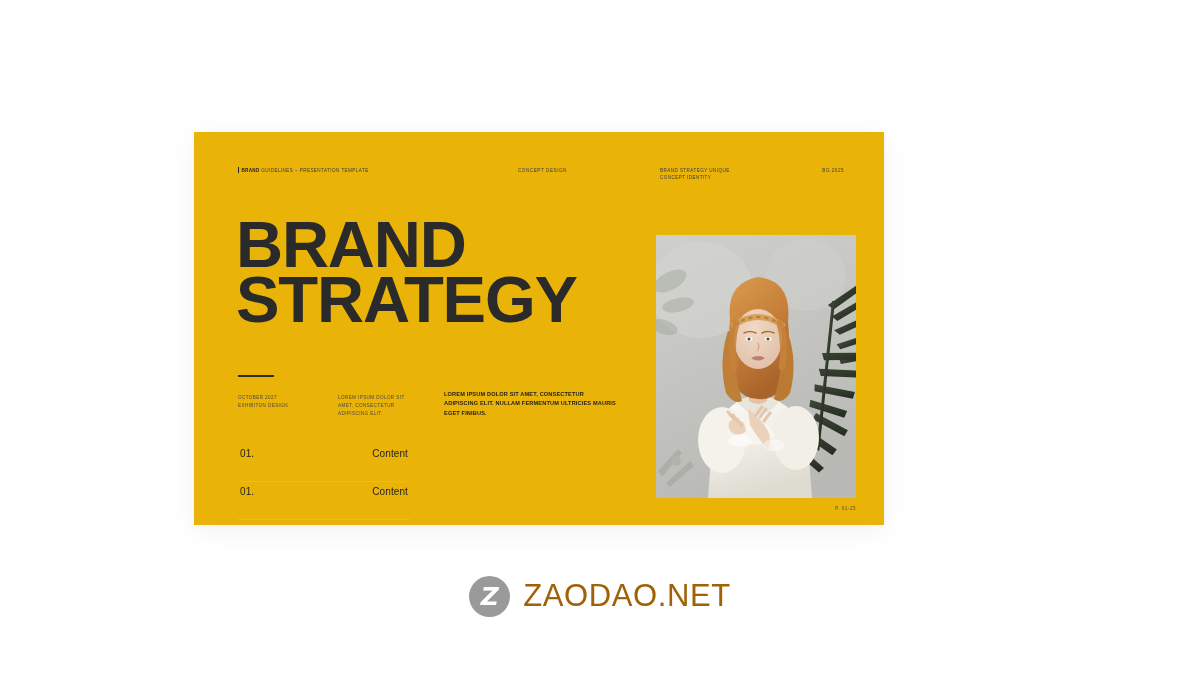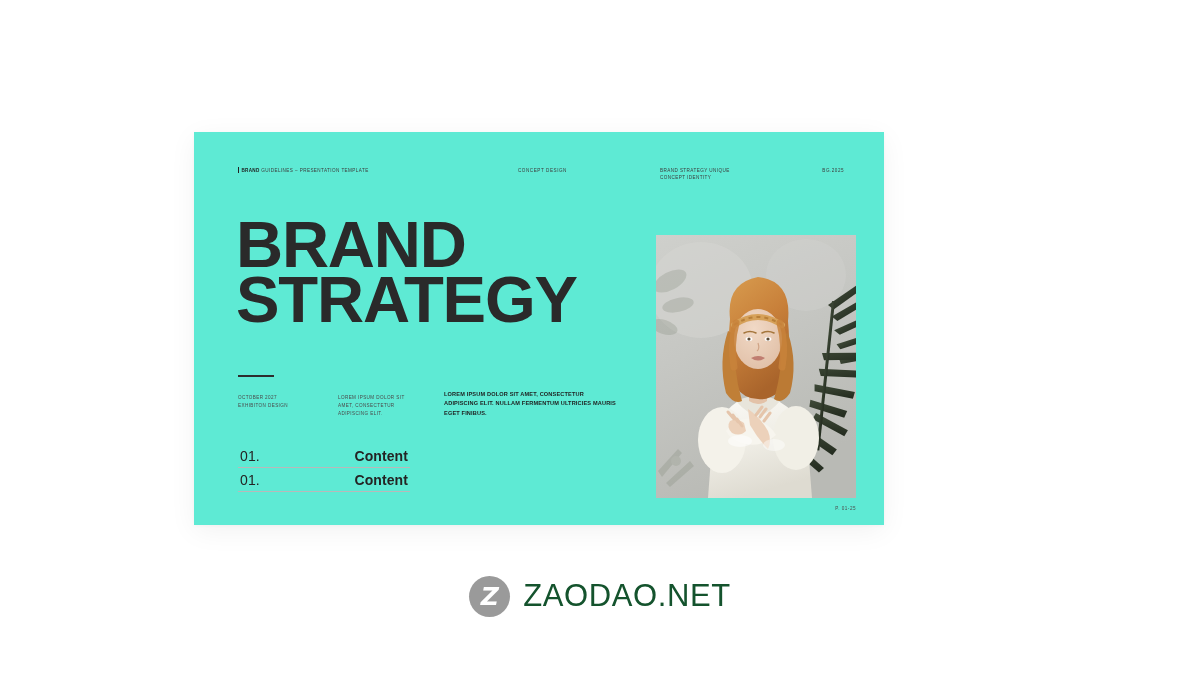--- a/index.html
+++ b/index.html
@@ -16,21 +16,21 @@
     position: relative;
   }
 
   
   .slide-card {
     position: absolute;
     left: 194px;
     top: 132px;
     width: 690px;
     height: 393px;
-    background: #5eead4;
+    background: #eab308;
     box-shadow: 0 6px 26px rgba(0,0,0,0.055), 0 1px 4px rgba(0,0,0,0.03);
   }
 
   
   .slide-header {
     position: absolute;
     left: 44px;
     top: 32px;
     right: 40px;
     height: 24px;
@@ -127,30 +127,30 @@
     position: absolute;
     left: 44px;
     top: 312px;
     width: 172px;
   }
 
   .toc-row {
     display: flex;
     justify-content: space-between;
     align-items: baseline;
-    padding: 4px 2px 3px 2px;
+    padding: 4px 2px 22px 2px;
     border-bottom: 1px solid #b9b9b9;
-    font-size: 14px;
+    font-size: 10px;
     color: #242424;
     letter-spacing: 0.1px;
   }
 
   .toc-row:first-child { border-top: none; }
   .toc-num { font-weight: normal; }
-  .toc-label { font-weight: bold; }
+  .toc-label { font-weight: normal; }
 
   
   .photo {
     position: absolute;
     left: 462px;
     top: 103px;
     width: 200px;
     height: 263px;
     overflow: hidden;
     background: #c9c9c6;
@@ -200,21 +200,21 @@
 
   .wm-cn {
     font-size: 31px;
     color: #c6c6c6;
     letter-spacing: 1px;
     font-family: "DejaVu Sans", sans-serif;
   }
 
   .wm-en {
     font-size: 31px;
-    color: #14532d;
+    color: #a16207;
     letter-spacing: 0.6px;
     font-family: "Liberation Sans", sans-serif;
   }
 </style>
 </head>
 <body>
 
 <div class="slide-card">
 
   <div class="slide-header">

